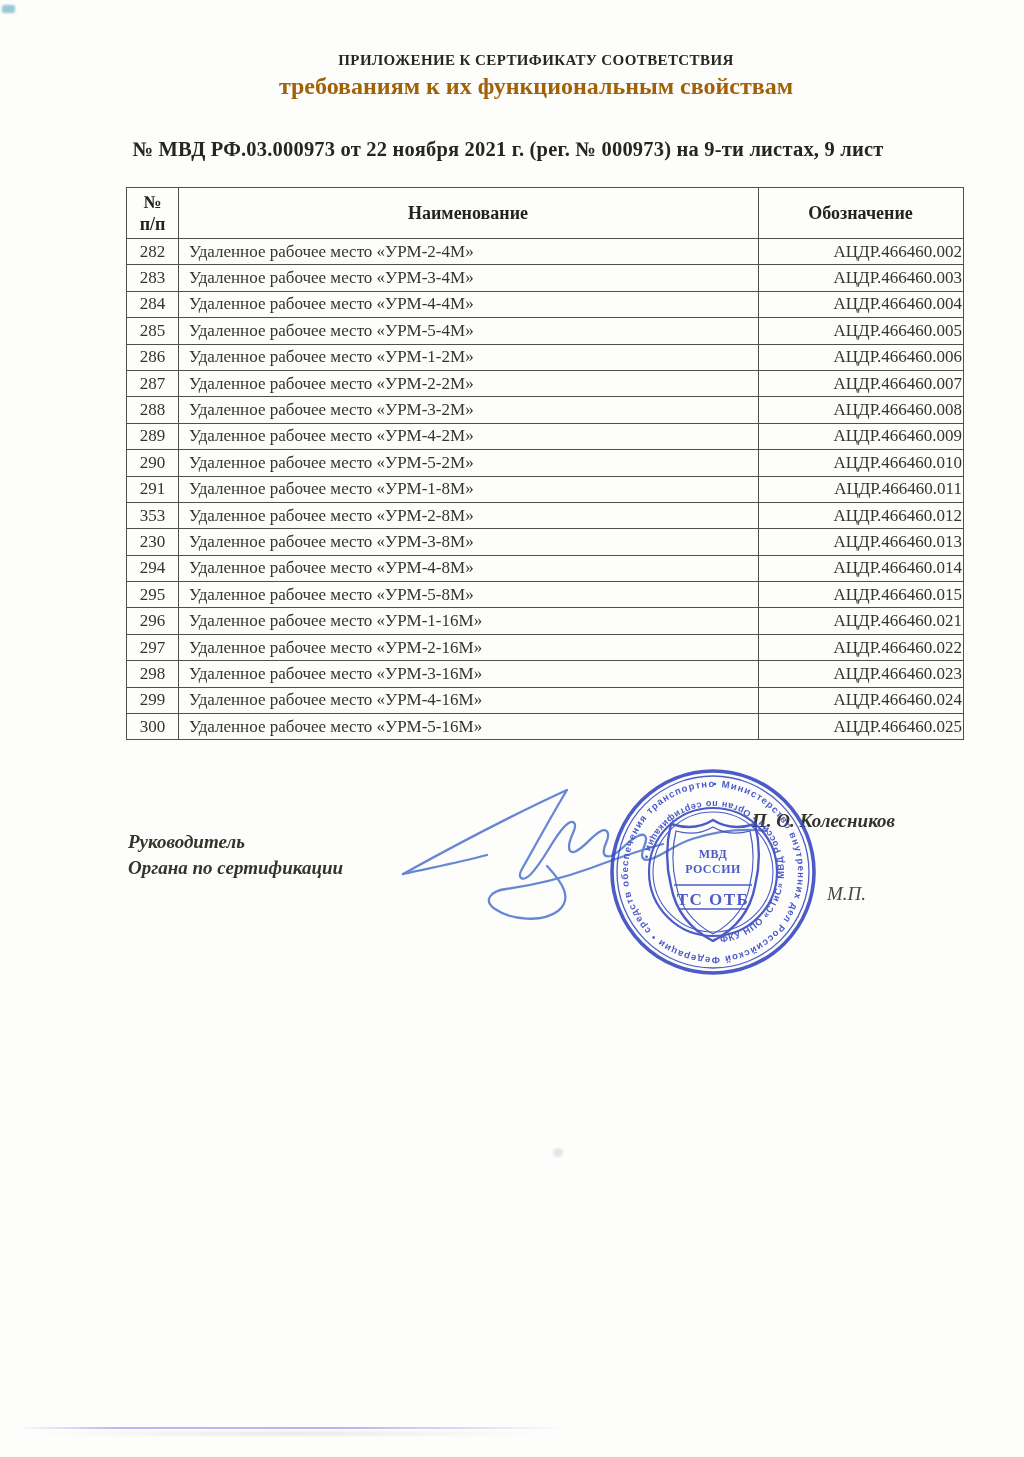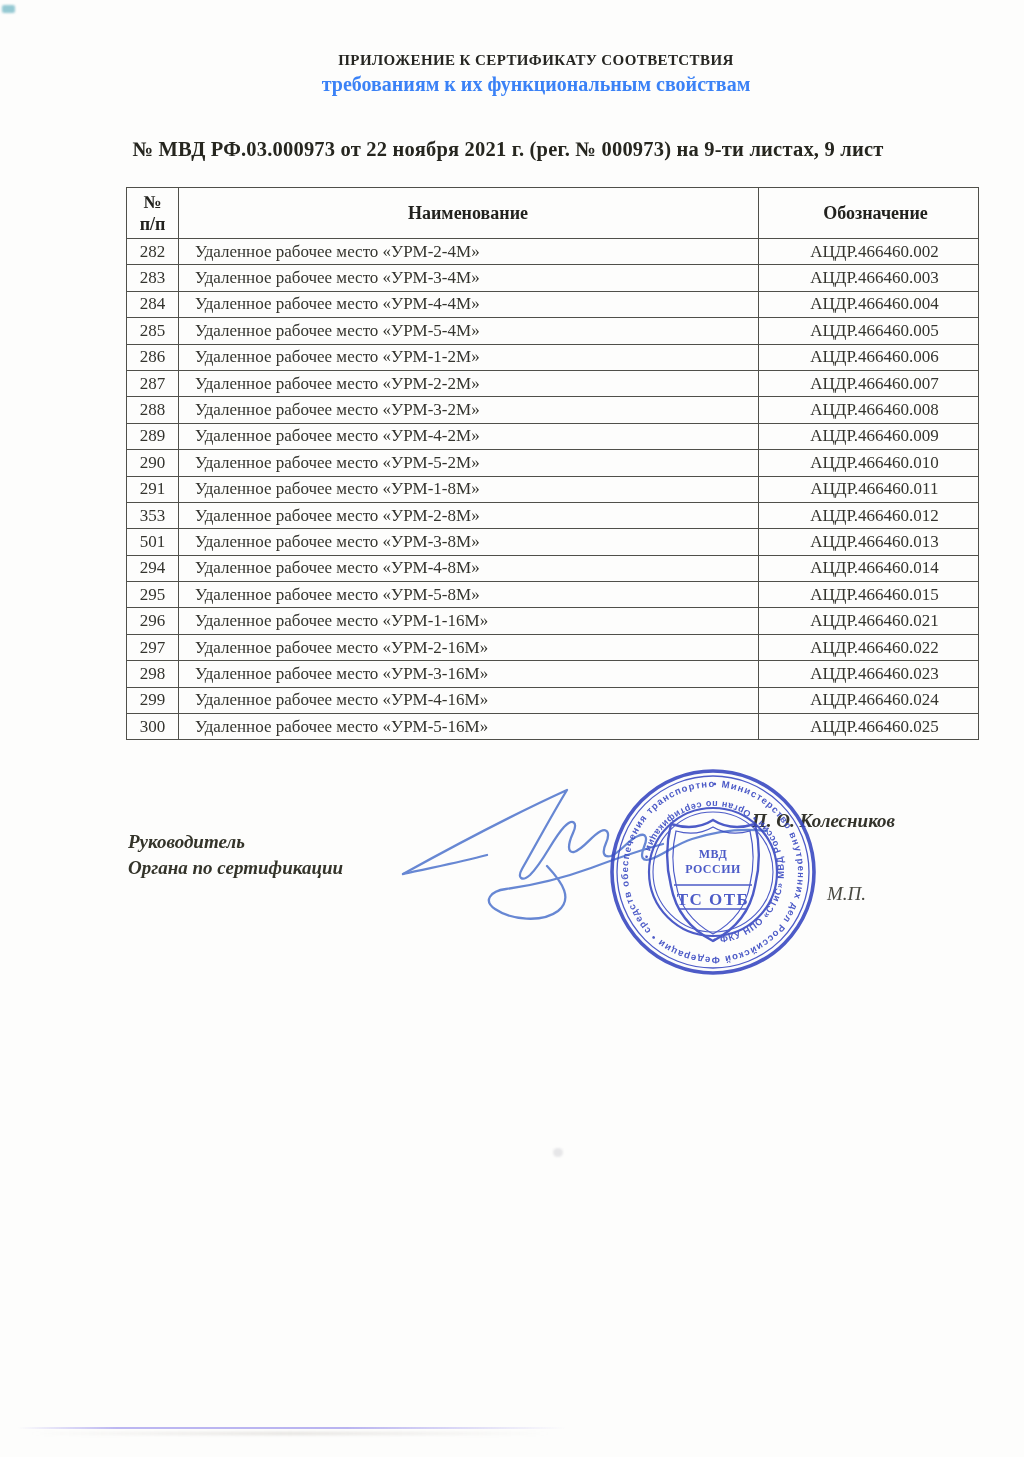--- a/index.html
+++ b/index.html
@@ -4,41 +4,41 @@
 <style>
   html,body{margin:0;padding:0;background:#ffffff;}
   .page{
     position:relative;width:1024px;height:1457px;background:#fdfdfc;
     font-family:"Liberation Serif","DejaVu Serif",serif;color:#2e2e2a;overflow:hidden;
   }
   
   .title-block{position:absolute;left:48px;top:52px;width:976px;text-align:center;}
   .title-1{font-size:15px;font-weight:bold;letter-spacing:.4px;color:#262622;}
   .title-2{font-size:17.5px;font-weight:bold;margin-top:5px;color:#2b2b26;}
-  .title-3{font-size:20px;font-weight:bold;margin-top:4px;color:#3b82f6;}
+  .title-3{font-size:24px;font-weight:bold;margin-top:4px;color:#a16207;}
   .reg-line{
     position:absolute;left:0;top:138px;width:1016px;text-align:center;
     font-size:20.5px;font-weight:bold;color:#26261f;letter-spacing:.2px;
   }
   
   table.items{
     position:absolute;left:126px;top:187px;width:830px;
     border-collapse:collapse;table-layout:fixed;
   }
   table.items th,table.items td{
     border:1.6px solid #50504a;overflow:hidden;white-space:nowrap;
   }
   table.items thead th{
     height:48px;font-size:18px;font-weight:bold;color:#22221e;
     text-align:center;vertical-align:middle;line-height:1.25;
   }
   table.items td{height:23.4px;font-size:17px;color:#34342e;vertical-align:middle;}
   .c-num{width:49px;text-align:center;}
-  .c-name{width:578px;text-align:left;padding-left:16px;}
-  .c-des{width:203px;text-align:center;padding-left:13px;}
+  .c-name{width:578px;text-align:left;padding-left:10px;}
+  .c-des{width:203px;text-align:right;padding-left:13px;}
   
   .role-block{
     position:absolute;left:128px;top:821px;width:260px;
     font-size:19px;font-weight:bold;font-style:italic;line-height:26px;color:#34342a;margin-top:8px;
   }
   .signer-name{
     position:absolute;left:752px;top:810px;width:190px;
     font-size:19px;font-weight:bold;font-style:italic;color:#33332b;
   }
   .seal-note{
@@ -72,21 +72,21 @@
   <div class="reg-line">№ МВД РФ.03.000973 от 22 ноября 2021 г. (рег. № 000973) на 9-ти листах, 9 лист</div>
 
   <table class="items">
     <thead>
       <tr>
         <th class="c-num">
           <span>№</span><br>
           <span>п/п</span>
         </th>
         <th class="c-name" style="text-align:center;padding-left:0;">Наименование</th>
-        <th class="c-des" style="text-align:center;padding-left:15px;margin-left:22px;">Обозначение</th>
+        <th class="c-des" style="text-align:center;padding-left:0;margin-left:22px;">Обозначение</th>
       </tr>
     </thead>
     <tbody>
     <tr>
       <td class="c-num">282</td>
       <td class="c-name">Удаленное рабочее место «УРМ-2-4М»</td>
       <td class="c-des">АЦДР.466460.002</td>
     </tr>
 
     <tr>
@@ -143,21 +143,21 @@
       <td class="c-des">АЦДР.466460.011</td>
     </tr>
 
     <tr>
       <td class="c-num">353</td>
       <td class="c-name">Удаленное рабочее место «УРМ-2-8М»</td>
       <td class="c-des">АЦДР.466460.012</td>
     </tr>
 
     <tr>
-      <td class="c-num">501</td>
+      <td class="c-num">230</td>
       <td class="c-name">Удаленное рабочее место «УРМ-3-8М»</td>
       <td class="c-des">АЦДР.466460.013</td>
     </tr>
 
     <tr>
       <td class="c-num">294</td>
       <td class="c-name">Удаленное рабочее место «УРМ-4-8М»</td>
       <td class="c-des">АЦДР.466460.014</td>
     </tr>
 

